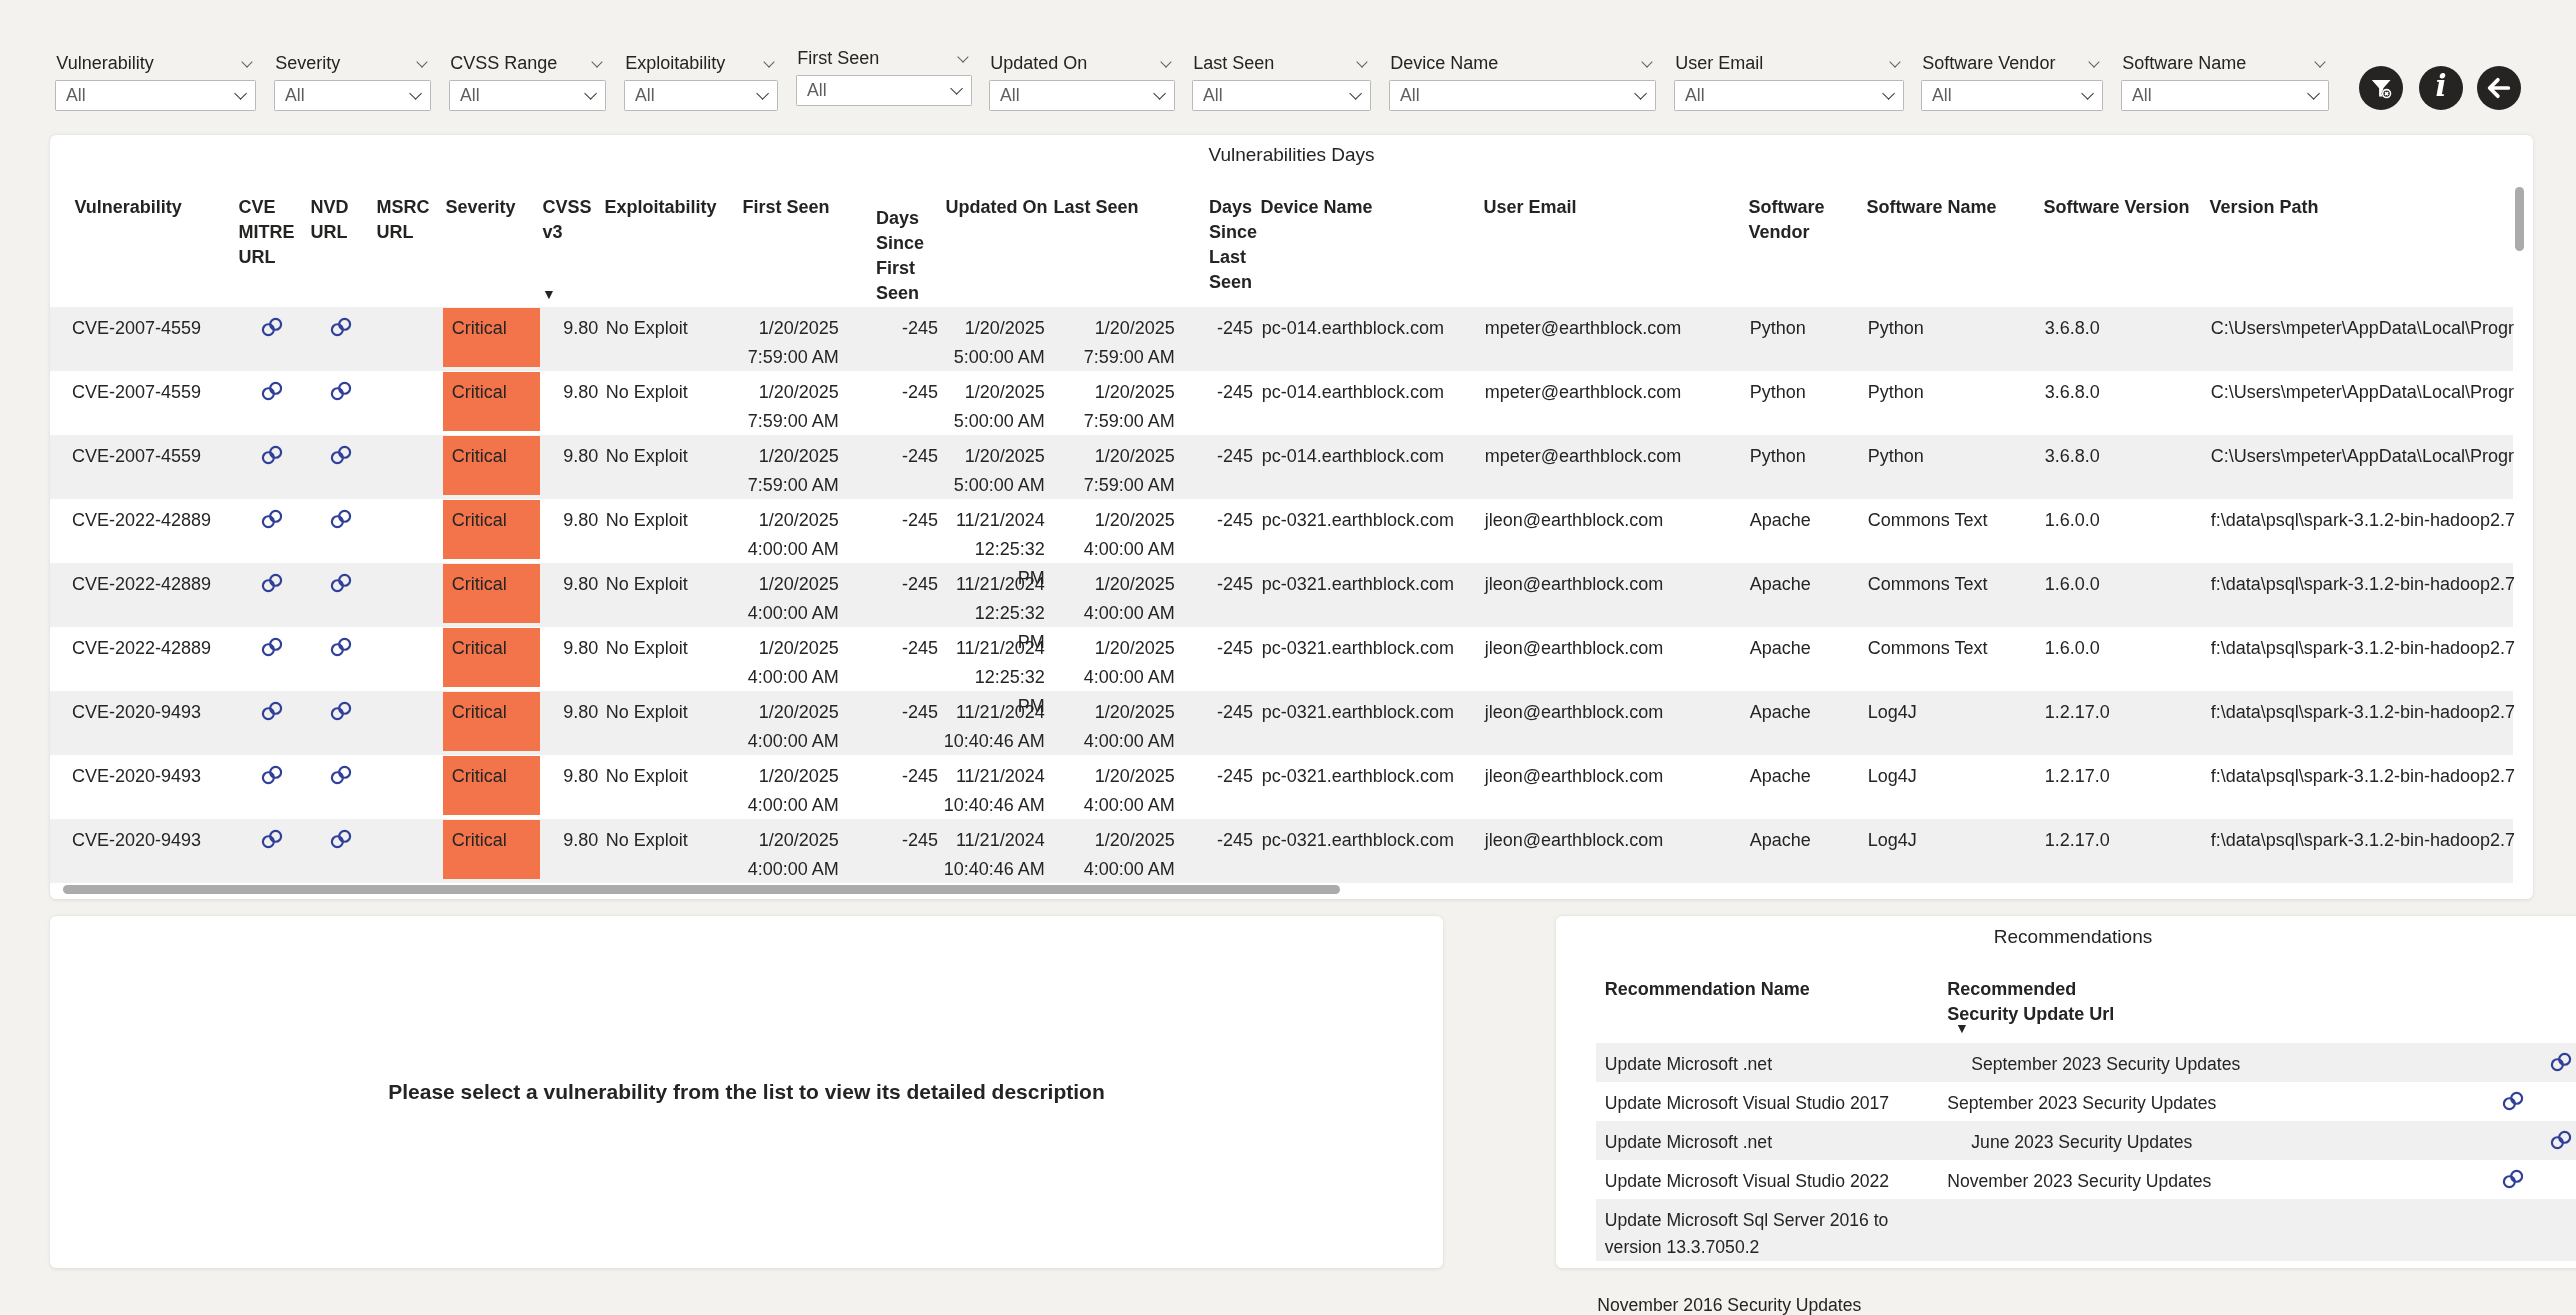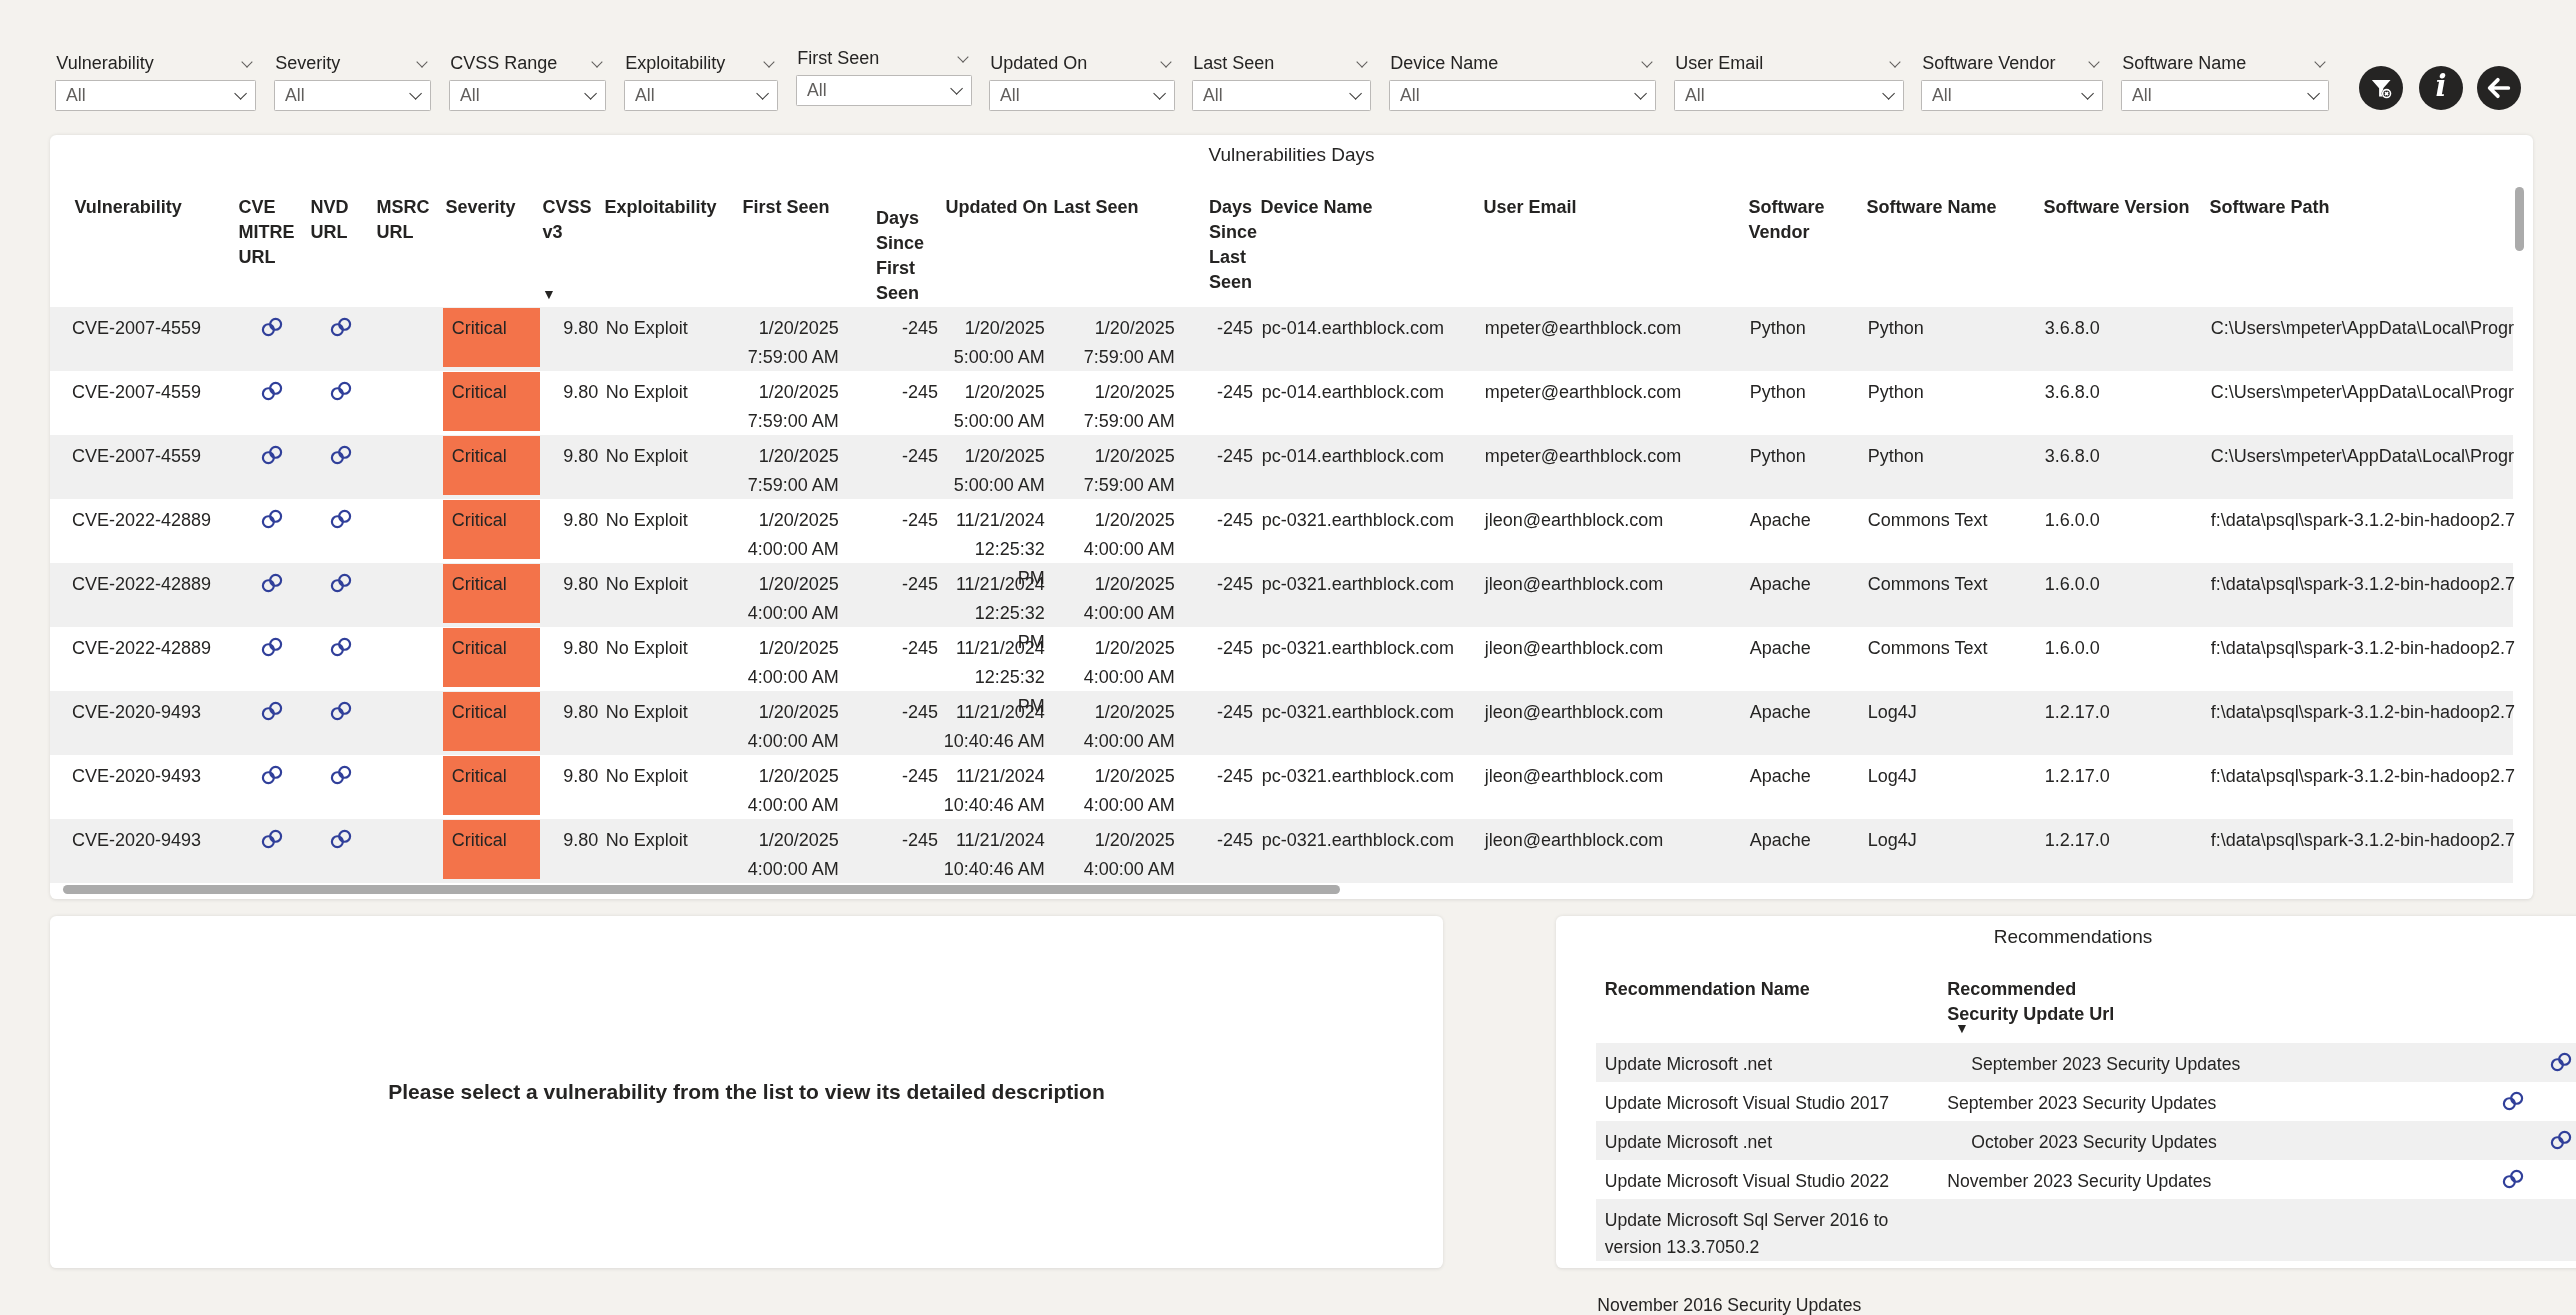--- a/index.html
+++ b/index.html
@@ -220,21 +220,21 @@
         <div class="hc" style="width: 105px;">First Seen</div>
         <div class="hc" style="width: 98px; padding-left: 31px; margin-top: 11px;">Days Since First Seen</div>
         <div class="hc" style="width: 108px;">Updated On</div>
         <div class="hc" style="width: 130px;">Last Seen</div>
         <div class="hc" style="width: 77px; padding-left: 28px;">Days Since Last Seen</div>
         <div class="hc" style="width: 223px;">Device Name</div>
         <div class="hc" style="width: 265px;">User Email</div>
         <div class="hc" style="width: 118px;">Software Vendor</div>
         <div class="hc" style="width: 177px;">Software Name</div>
         <div class="hc" style="width: 166px;">Software Version</div>
-        <div class="hc" style="width: 308px;">Software Path</div>
+        <div class="hc" style="width: 308px;">Version Path</div>
       </div>
     <div class="sort-arrow" style="left:492px;top:151px">▼</div>
     <div id="vt-body">
         <div class="vt-row odd">
           <div class="vc txt c0" style="width: 164px;">CVE-2007-4559</div>
           <div class="vc link" style="width: 72px;">
             <svg viewBox="0 0 26 22" width="24" height="20">
               <circle cx="9" cy="14" r="6" fill="none" stroke="currentColor" stroke-width="2.4"></circle>
               <circle cx="17" cy="8" r="6" fill="none" stroke="currentColor" stroke-width="2.4"></circle>
             </svg>
@@ -632,21 +632,21 @@
           <div class="rc rupd">September 2023 Security Updates</div>
           <div class="rc rurl">
             <svg viewBox="0 0 26 22" width="24" height="20">
               <circle cx="9" cy="14" r="6" fill="none" stroke="currentColor" stroke-width="2.4"></circle>
               <circle cx="17" cy="8" r="6" fill="none" stroke="currentColor" stroke-width="2.4"></circle>
             </svg>
           </div>
         </div>
         <div class="rec-row odd" style="height: 39px;">
           <div class="rc rname">Update Microsoft .net</div>
-          <div class="rc rupd">October 2023 Security Updates</div>
+          <div class="rc rupd">June 2023 Security Updates</div>
           <div class="rc rurl">
             <svg viewBox="0 0 26 22" width="24" height="20">
               <circle cx="9" cy="14" r="6" fill="none" stroke="currentColor" stroke-width="2.4"></circle>
               <circle cx="17" cy="8" r="6" fill="none" stroke="currentColor" stroke-width="2.4"></circle>
             </svg>
           </div>
         </div>
         <div class="rec-row" style="height: 39px;">
           <div class="rc rname">Update Microsoft Visual Studio 2022</div>
           <div class="rc rupd">November 2023 Security Updates</div>

